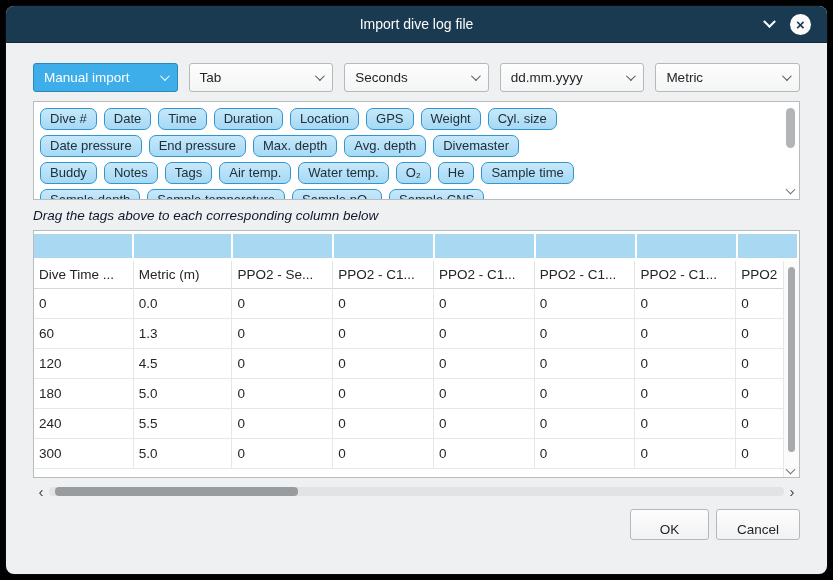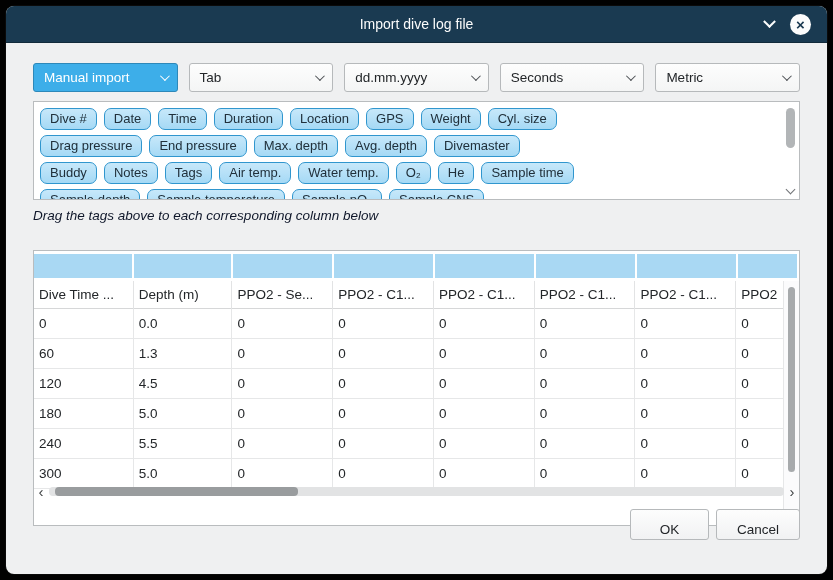--- a/index.html
+++ b/index.html
@@ -39,22 +39,22 @@
          border-radius:7px; padding:2px 9px 3px 9px; font-size:13px; color:#20303b; white-space:nowrap; }
   .pool-scroll { position:absolute; top:2px; right:2px; bottom:2px; width:13px; }
   .pool-thumb { position:absolute; left:2px; right:2px; top:4px; height:40px; background:#b2b5b7; border-radius:5px; }
   .scroll-chev-down { position:absolute; left:3px; bottom:4px; width:7px; height:7px;
                       border-right:1.6px solid #707376; border-bottom:1.6px solid #707376; transform:rotate(45deg); }
 
   
   .instruction { position:absolute; left:27px; top:202px; font-size:13.5px; color:#0f172a;font-style:italic; }
 
   
-  .table-wrap { position:absolute; left:27px; right:27px; top:224px; height:276px; background:#ffffff;
-                border:1px solid #b9bcbe; overflow:hidden;margin-top:20px; }
+  .table-wrap { position:absolute; left:27px; right:27px; top:224px; height:248px; background:#ffffff;
+                border:1px solid #b9bcbe; overflow:hidden; }
   .drop-row { display:flex; height:24px; margin-top:3px; margin-bottom:3px; }
   .drop-cell { height:24px; background:#a9d8f3; border-right:2px solid #ffffff; }
   .header-row { display:flex; height:28px; border-bottom:1px solid #d6d7d8; }
   .hcell { height:28px; padding:6px 4px 0 5px; font-size:13.5px; color:#232629; border-right:1px solid #e2e3e4;
            overflow:hidden; white-space:nowrap; }
   .data-row { display:flex; height:30px; border-bottom:1px solid #e6e7e8; }
   .cell { height:30px; padding:7px 4px 0 5px; font-size:13.5px; border-right:1px solid #e6e7e8;
           overflow:hidden; white-space:nowrap; }
   .table-vscroll { position:absolute; top:30px; right:0; bottom:0; width:16px; background:#fbfbfc;
                    border-left:1px solid #e6e7e8; }
@@ -89,25 +89,25 @@
     <div class="combo-row">
       <div class="combo selected">
         <span>Manual import</span>
         <span class="chev"></span>
       </div>
       <div class="combo">
         <span>Tab</span>
         <span class="chev"></span>
       </div>
       <div class="combo">
+        <span>Seconds</span>
+        <span class="chev"></span>
+      </div>
+      <div class="combo">
         <span>dd.mm.yyyy</span>
-        <span class="chev"></span>
-      </div>
-      <div class="combo">
-        <span>Seconds</span>
         <span class="chev"></span>
       </div>
       <div class="combo">
         <span>Metric</span>
         <span class="chev"></span>
       </div>
     </div>
 
     <div class="tag-pool">
       <div class="tag-rows" id="tag-rows">
@@ -115,21 +115,21 @@
             <span class="tag">Dive #</span>
             <span class="tag">Date</span>
             <span class="tag">Time</span>
             <span class="tag">Duration</span>
             <span class="tag">Location</span>
             <span class="tag">GPS</span>
             <span class="tag">Weight</span>
             <span class="tag">Cyl. size</span>
           </div>
           <div class="tag-row">
-            <span class="tag">Drag pressure</span>
+            <span class="tag">Date pressure</span>
             <span class="tag">End pressure</span>
             <span class="tag">Max. depth</span>
             <span class="tag">Avg. depth</span>
             <span class="tag">Divemaster</span>
           </div>
           <div class="tag-row">
             <span class="tag">Buddy</span>
             <span class="tag">Notes</span>
             <span class="tag">Tags</span>
             <span class="tag">Air temp.</span>
@@ -159,21 +159,21 @@
           <div class="drop-cell" style="width: 99px;"></div>
           <div class="drop-cell" style="width: 101px;"></div>
           <div class="drop-cell" style="width: 101px;"></div>
           <div class="drop-cell" style="width: 101px;"></div>
           <div class="drop-cell" style="width: 101px;"></div>
           <div class="drop-cell" style="width: 101px;"></div>
           <div class="drop-cell" style="flex: 1 1 0%;"></div>
         </div>
       <div class="header-row" id="header-row">
           <div class="hcell" style="width: 100px;">Dive Time ...</div>
-          <div class="hcell" style="width: 99px;">Depth (m)</div>
+          <div class="hcell" style="width: 99px;">Metric (m)</div>
           <div class="hcell" style="width: 101px;">PPO2 - Se...</div>
           <div class="hcell" style="width: 101px;">PPO2 - C1...</div>
           <div class="hcell" style="width: 101px;">PPO2 - C1...</div>
           <div class="hcell" style="width: 101px;">PPO2 - C1...</div>
           <div class="hcell" style="width: 101px;">PPO2 - C1...</div>
           <div class="hcell" style="width: 63px;">PPO2</div>
         </div>
       <div id="data-rows">
           <div class="data-row">
             <div class="cell" style="width: 100px;">0</div>

